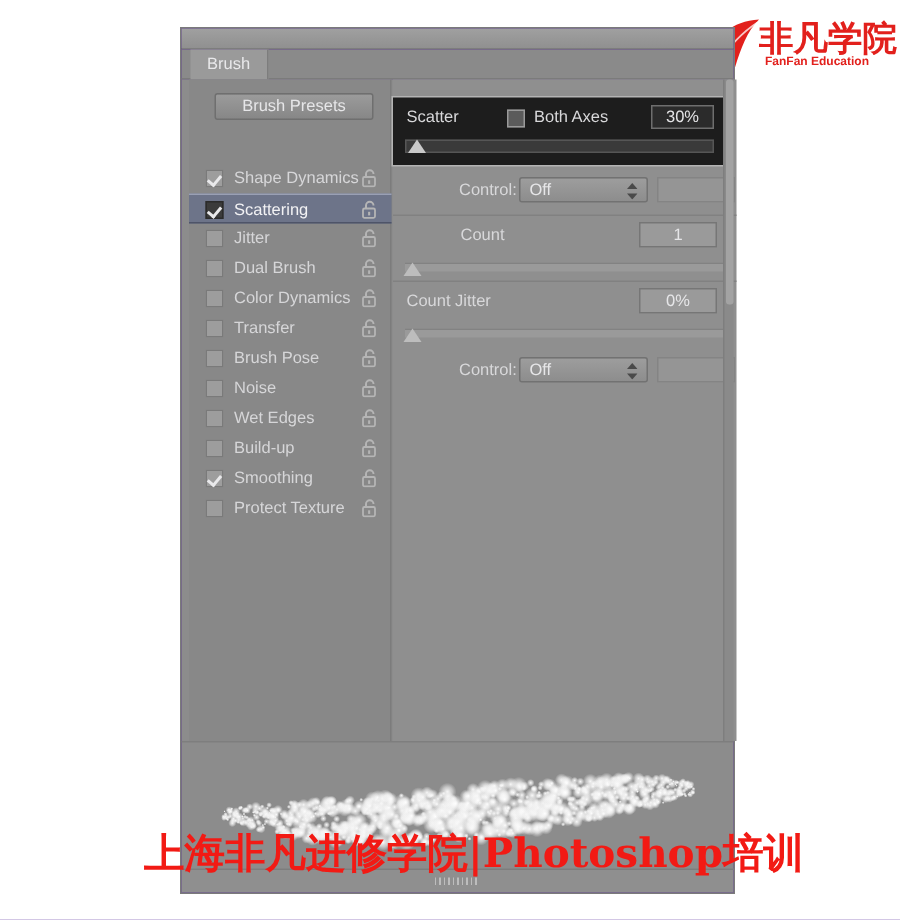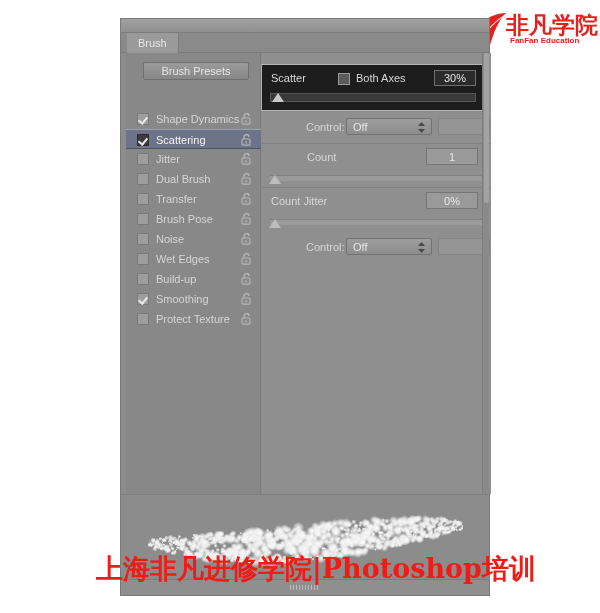--- a/index.html
+++ b/index.html
@@ -432,20 +432,29 @@
             <div class="opt-label">Jitter</div>
             <svg class="lock" viewBox="0 0 11 13">
               <path d="M3 6 V4 a2.5 2.5 0 0 1 5 0" fill="none" stroke="#b5b5b5" stroke-width="1.3"></path>
               <rect x="1" y="6" width="8" height="6.2" rx="1" fill="none" stroke="#b5b5b5" stroke-width="1.2"></rect>
               <rect x="4.4" y="8.2" width="1.4" height="2.4" fill="#b5b5b5"></rect>
             </svg>
           </div>
           <div class="opt-row">
             <div class="opt-cb"></div>
             <div class="opt-label">Dual Brush</div>
+            <svg class="lock" viewBox="0 0 11 13">
+              <path d="M3 6 V4 a2.5 2.5 0 0 1 5 0" fill="none" stroke="#b5b5b5" stroke-width="1.3"></path>
+              <rect x="1" y="6" width="8" height="6.2" rx="1" fill="none" stroke="#b5b5b5" stroke-width="1.2"></rect>
+              <rect x="4.4" y="8.2" width="1.4" height="2.4" fill="#b5b5b5"></rect>
+            </svg>
+          </div>
+          <div class="opt-row">
+            <div class="opt-cb"></div>
+            <div class="opt-label">Color Dynamics</div>
             <svg class="lock" viewBox="0 0 11 13">
               <path d="M3 6 V4 a2.5 2.5 0 0 1 5 0" fill="none" stroke="#b5b5b5" stroke-width="1.3"></path>
               <rect x="1" y="6" width="8" height="6.2" rx="1" fill="none" stroke="#b5b5b5" stroke-width="1.2"></rect>
               <rect x="4.4" y="8.2" width="1.4" height="2.4" fill="#b5b5b5"></rect>
             </svg>
           </div>
           <div class="opt-row">
             <div class="opt-cb"></div>
             <div class="opt-label">Transfer</div>
             <svg class="lock" viewBox="0 0 11 13">

